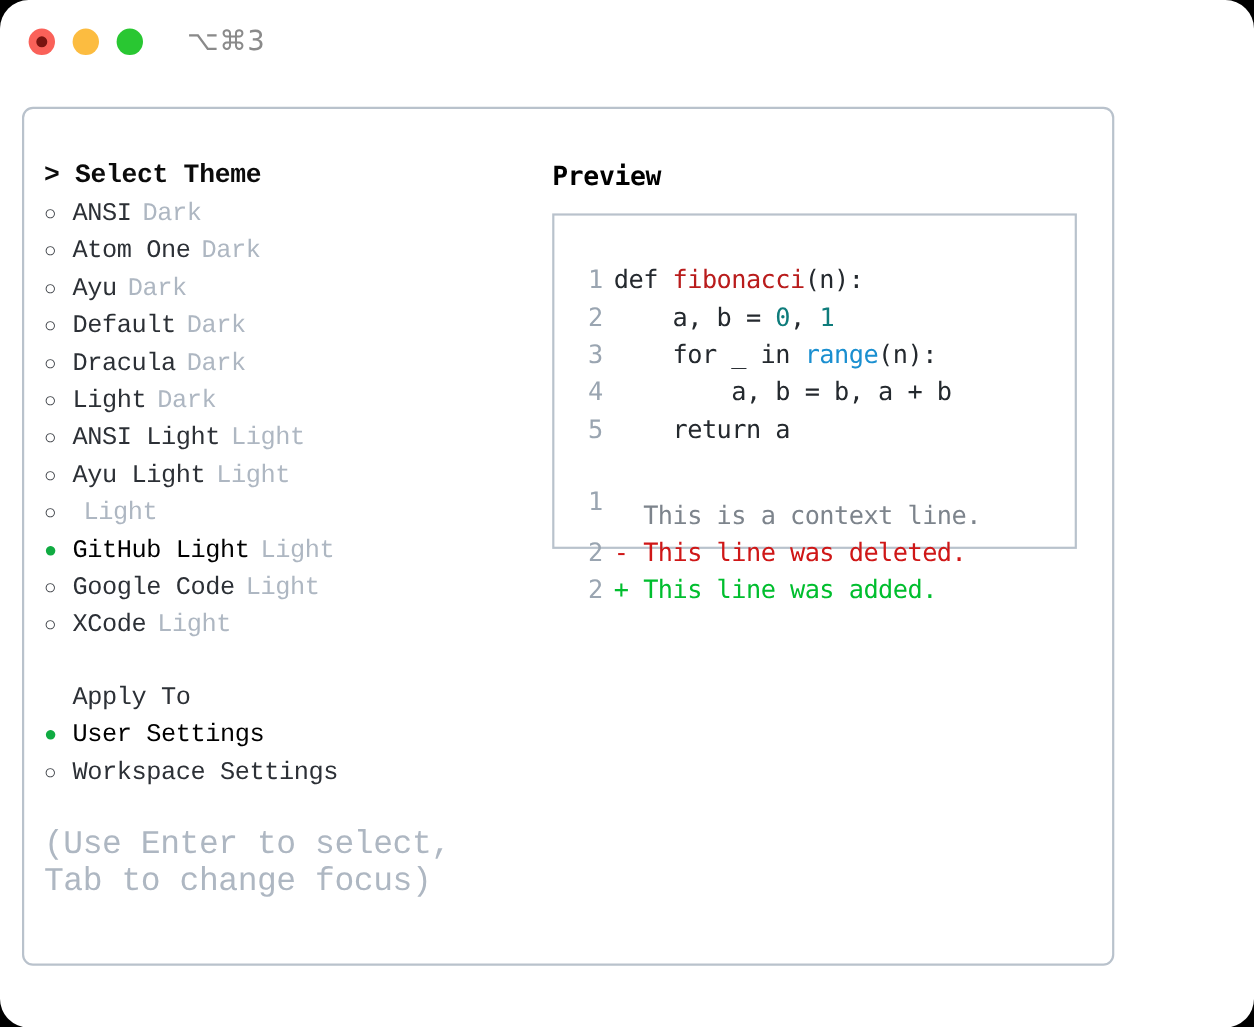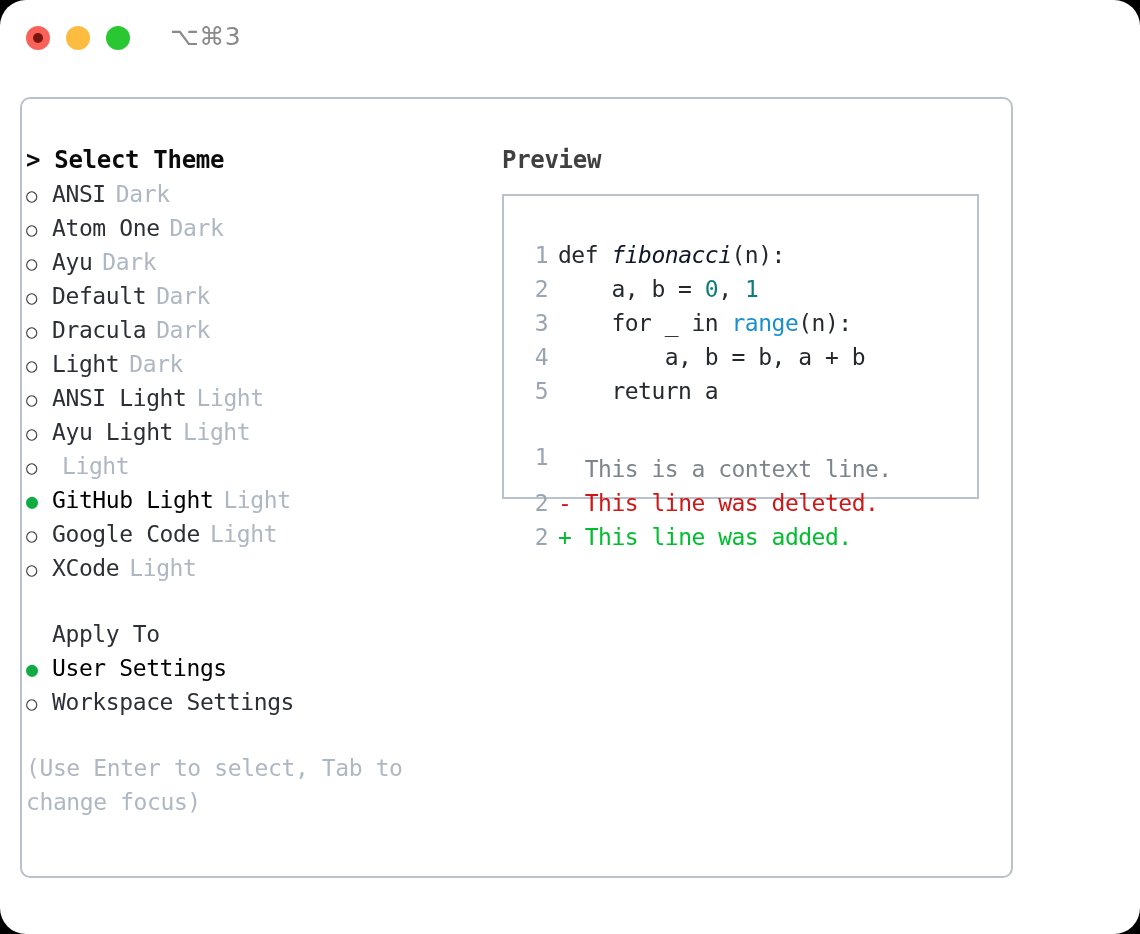--- a/index.html
+++ b/index.html
@@ -71,23 +71,24 @@
     height: 781px;
     border: 2px solid #b9c2cc;
     border-radius: 10px;
     box-sizing: border-box;
     background: #ffffff;
   }
 
   
   #left-col {
     position: absolute;
-    left: 4px;
+    left: 18px;
     top: 44px;
     width: 440px;
+    font-family: Liberation Mono, monospace;
   }
   #header-row {
     font-size: 24px;
     font-weight: bold;
     color: #0b0b0b;
     line-height: 34px;
     white-space: pre;
     letter-spacing: -0.3px;
   }
   .opt-row {
@@ -123,37 +124,37 @@
     line-height: 34px;
     font-size: 23px;
     color: #2c3036;
     white-space: pre;
     letter-spacing: -0.4px;
   }
   #spacer-1 { height: 32px; }
   #hint {
     margin-top: 32px;
     width: 400px;
-    font-size: 23px;
+    font-size: 30px;
     line-height: 34px;
     color: #aeb7c2;
     letter-spacing: -0.4px;
   }
 
   
   #right-col {
     position: absolute;
     left: 480px;
     top: 44px;
     width: 500px;
   }
   #preview-title {
     font-size: 24px;
     font-weight: bold;
-    color: #404040;
+    color: #000000;
     line-height: 34px;
     letter-spacing: -0.3px;
   }
   #preview-box {
     margin-top: 17px;
     width: 477px;
     height: 305px;
     border: 2px solid #b9c2cc;
     box-sizing: border-box;
     background: #ffffff;
@@ -174,21 +175,21 @@
   }
   .lineno {
     width: 30px;
     flex: 0 0 30px;
     text-align: right;
     color: #9aa5b1;
     padding-right: 10px;
   }
   .code-text { color: #24292e; text-align: center; }
   .gap-line { height: 32px; }
-  .tok-fn   { color: #0f172a; font-style: italic; }
+  .tok-fn   { color: #b91c1c; }
   .tok-num  { color: #0e7c7b; }
   .tok-call { color: #1a8fd0; }
   .diff-ctx { color: #7d848c; margin-top: 12px; }
   .diff-del { color: #cf1717; }
   .diff-add { color: #00be2e; }
 </style>
 </head>
 <body>
 
 <div id="window">

